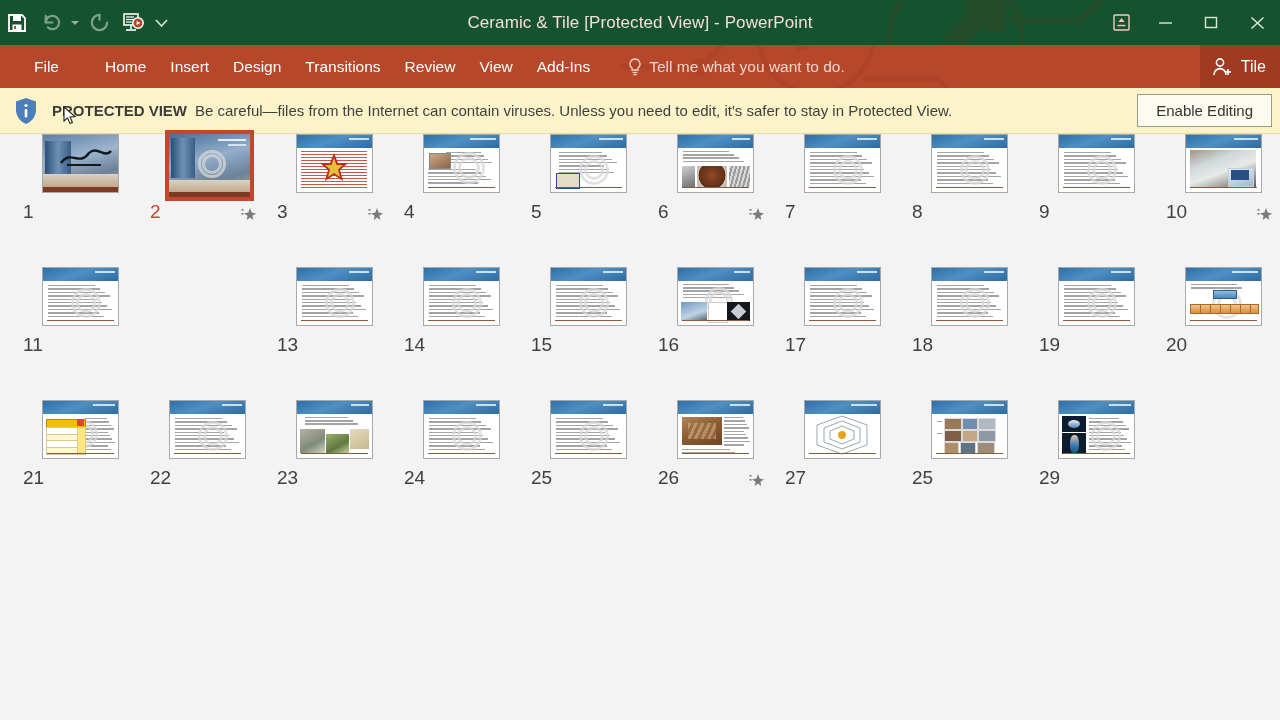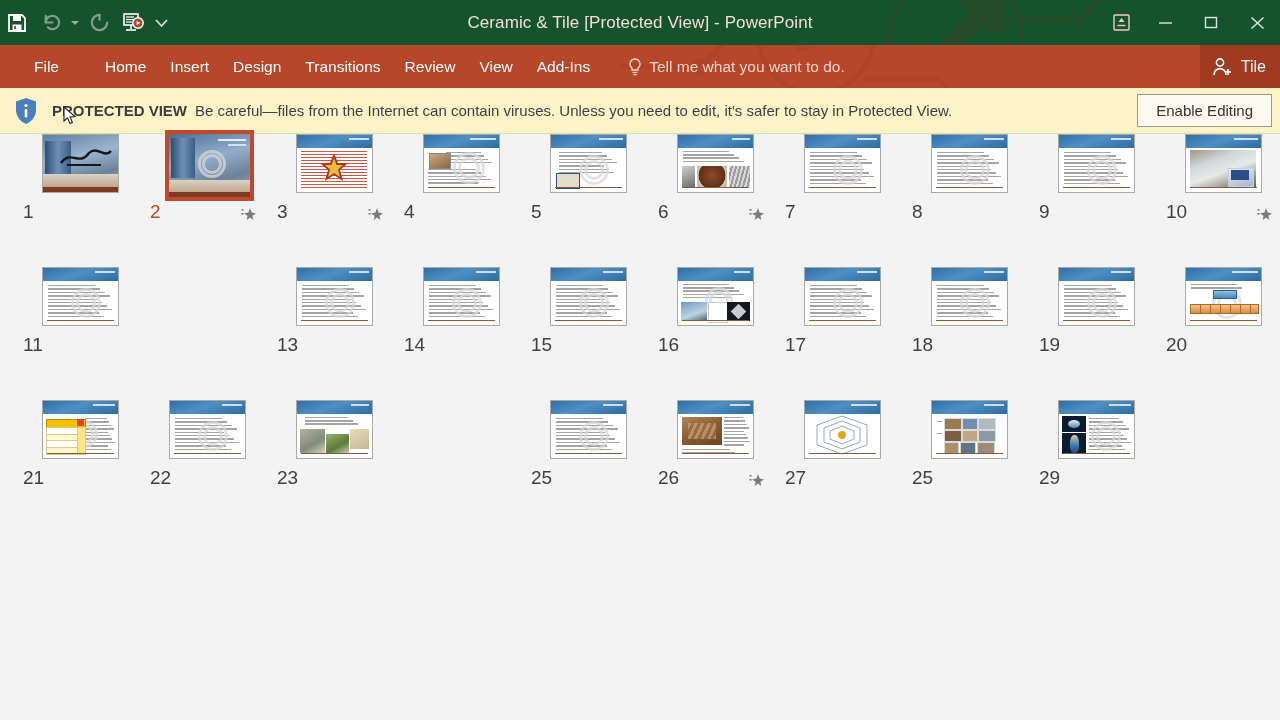--- a/index.html
+++ b/index.html
@@ -824,20 +824,45 @@
               <div class="ph" style="left:29px;top:33px;width:23px;height:19px;background:linear-gradient(150deg,#9BB06A,#5E7A3E 60%,#C9CFA6)"></div>
               <div class="ph" style="left:53px;top:28px;width:19px;height:20px;background:linear-gradient(150deg,#E4DCC0,#C6B78E)"></div>
               <div class="s-foot"></div>
             </div>
       </div>
       <div class="meta">
         <span class="snum ">23</span>
 
       </div>
     </div>
+        <div class="cell" style="left:395px">
+      <div class="thumb-wrap">
+        <div class="thumb ">
+              <div class="s-head grad"></div>
+              <div class="s-title" style="width:20px"></div>
+              <div class="ln" style="left:5px;top:17px;width:46.8px"></div>
+              <div class="ln" style="left:5px;top:20.4px;width:51.99999999999999px"></div>
+              <div class="ln" style="left:5px;top:23.8px;width:57.2px"></div>
+              <div class="ln" style="left:5px;top:27.2px;width:62.4px"></div>
+              <div class="ln" style="left:5px;top:30.6px;width:48.75px"></div>
+              <div class="ln" style="left:5px;top:34px;width:53.949999999999996px"></div>
+              <div class="ln" style="left:5px;top:37.4px;width:59.14999999999999px"></div>
+              <div class="ln" style="left:5px;top:40.8px;width:64.35px"></div>
+              <div class="ln" style="left:5px;top:44.2px;width:50.7px"></div>
+              <div class="ln" style="left:5px;top:47.599999999999994px;width:55.9px"></div>
+              <div class="wm" style="left:28px;top:20px;width:24px;height:24px"></div>
+          <div class="wm" style="left:32.56px;top:24.560000000000002px;width:14.879999999999999px;height:14.879999999999999px"></div>
+              <div class="s-foot"></div>
+            </div>
+      </div>
+      <div class="meta">
+        <span class="snum ">24</span>
+
+      </div>
+    </div>
         <div class="cell" style="left:522px">
       <div class="thumb-wrap">
         <div class="thumb ">
               <div class="s-head grad"></div>
               <div class="s-title" style="width:20px"></div>
               <div class="ln" style="left:5px;top:17px;width:46.8px"></div>
               <div class="ln" style="left:5px;top:20.4px;width:51.99999999999999px"></div>
               <div class="ln" style="left:5px;top:23.8px;width:57.2px"></div>
               <div class="ln" style="left:5px;top:27.2px;width:62.4px"></div>
               <div class="ln" style="left:5px;top:30.6px;width:48.75px"></div>

